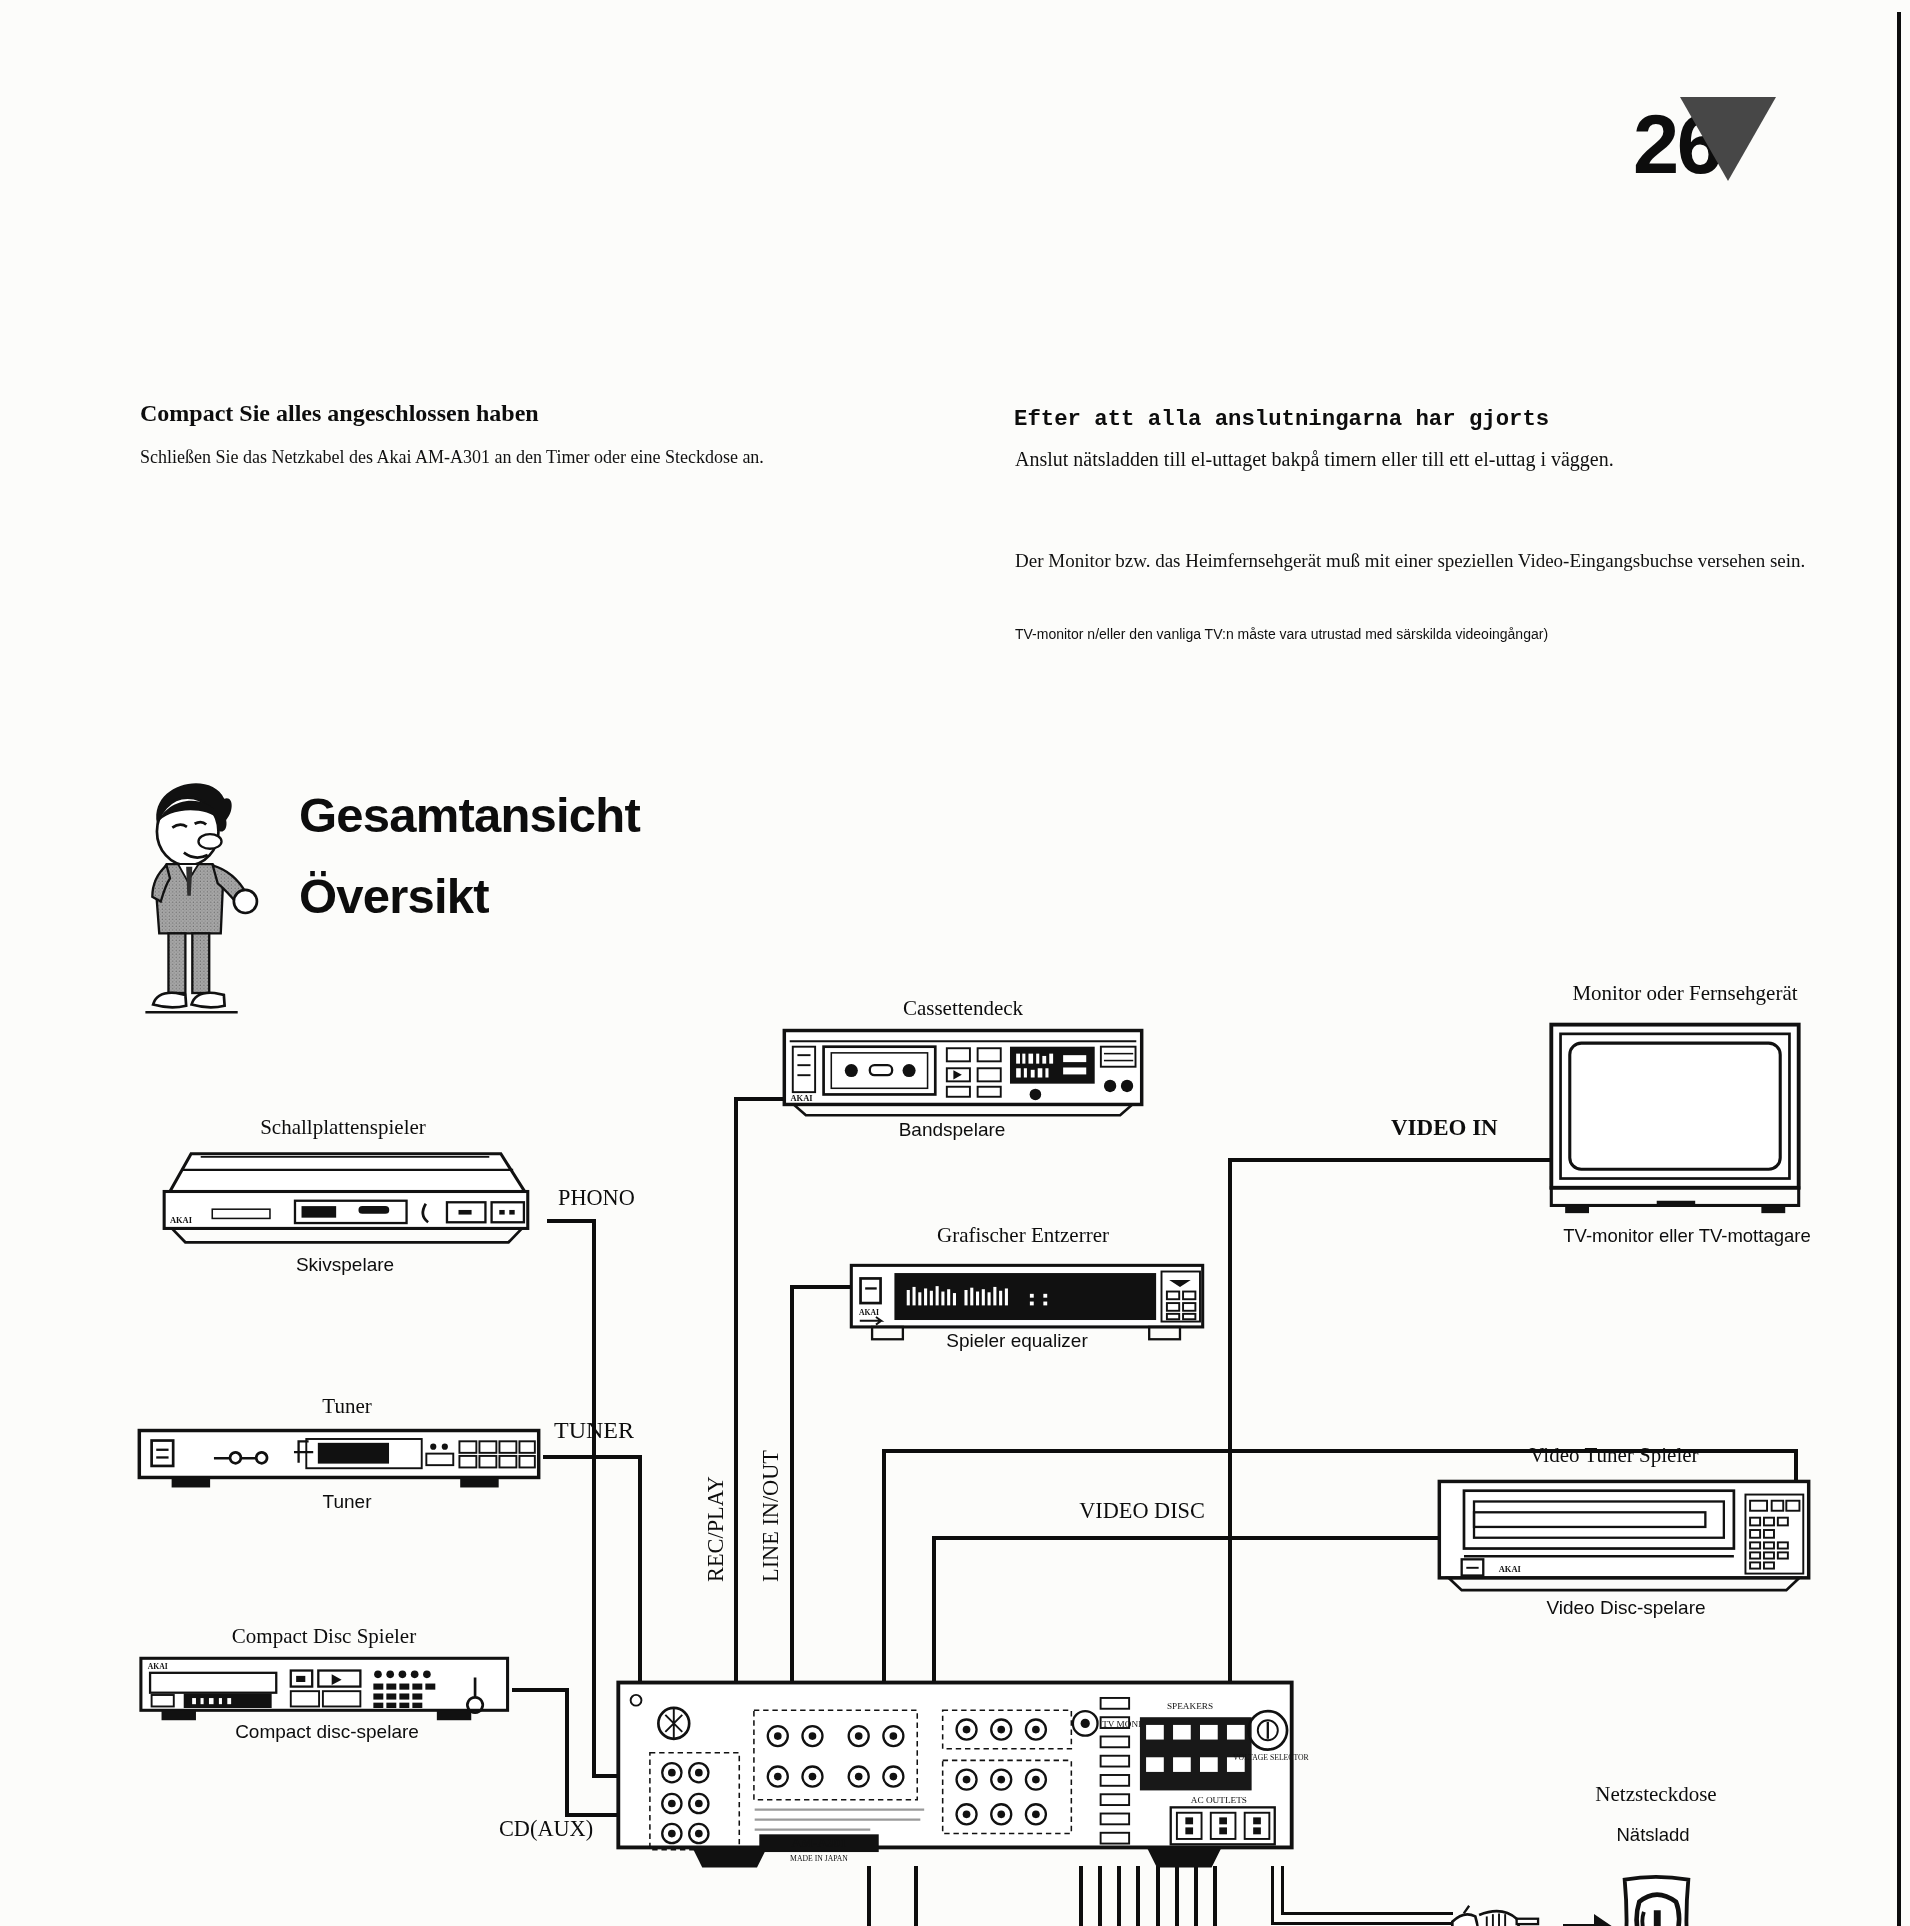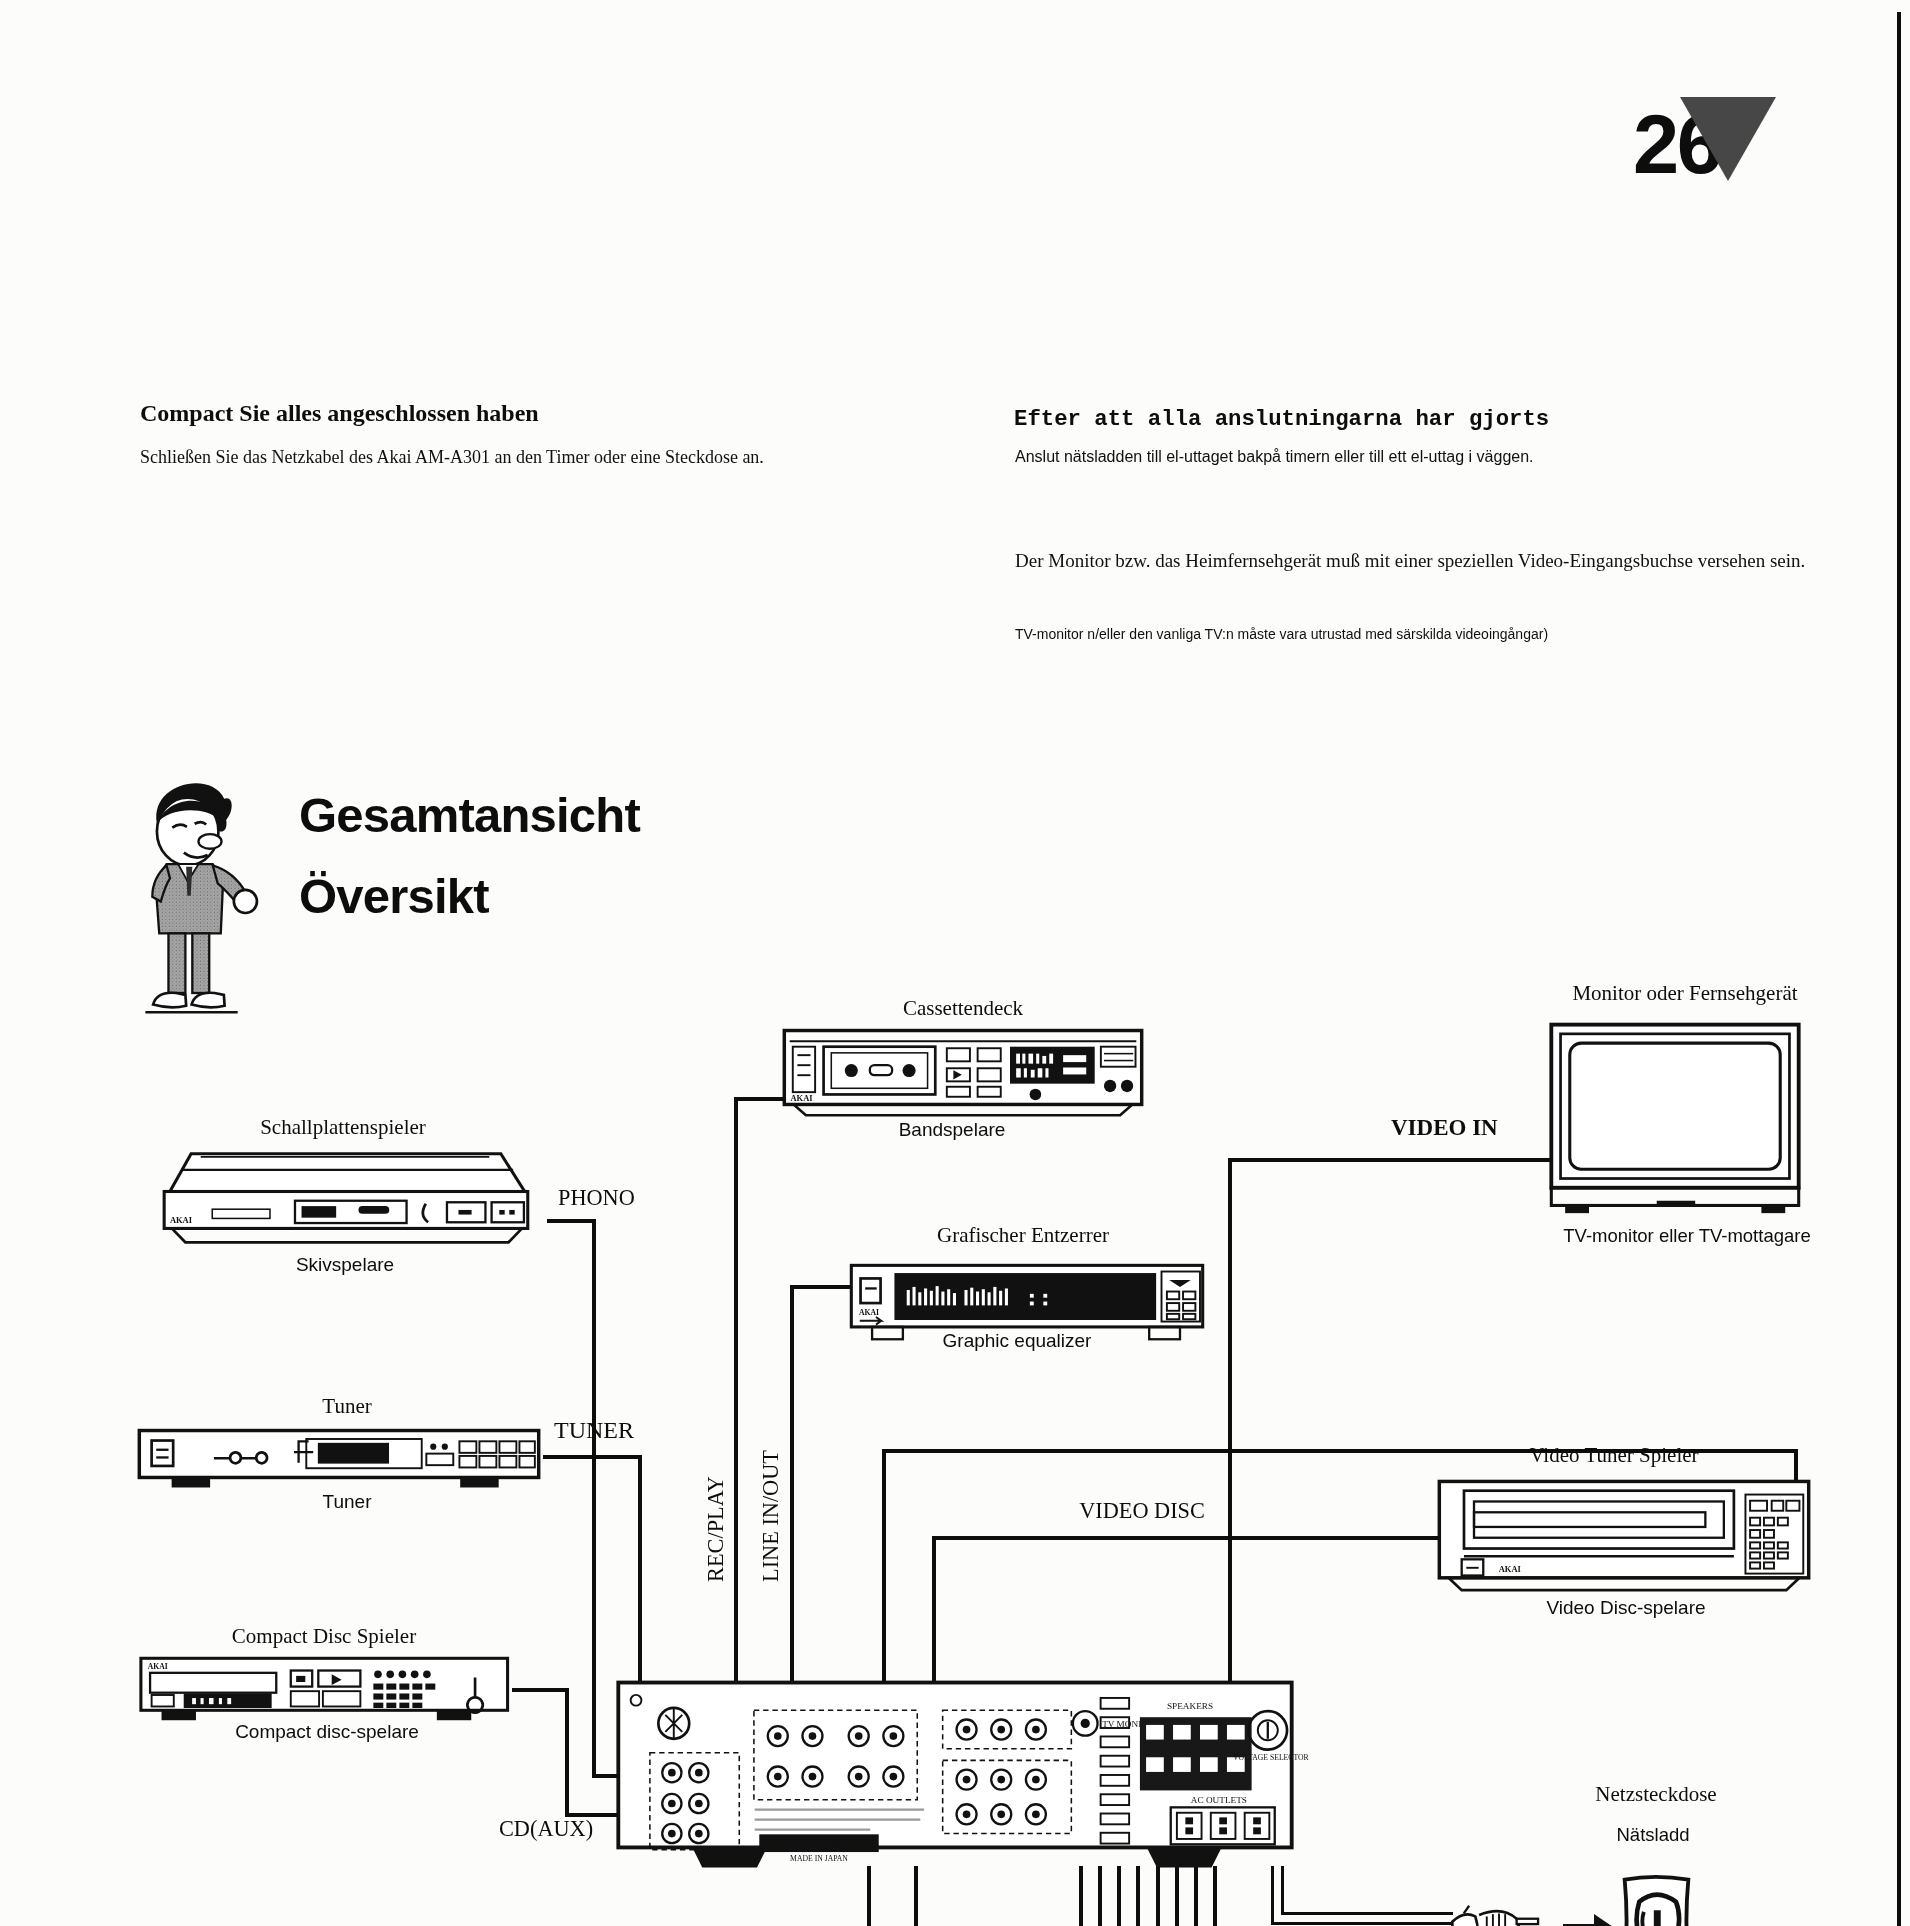--- a/index.html
+++ b/index.html
@@ -24,21 +24,21 @@
 <div class="page">
 
   <div class="lbl sans" style="left:1633px; top:101px; font-size:83px; font-weight:bold; letter-spacing:-2.3px;">26</div>
   <div class="tri" style="left:1680px; top:97px;"></div>
   <div class="wire" style="left:1897px; top:11.6px; width:3.5px; height:2604px;"></div>
 
   <div class="lbl serif" style="left:140px; top:401px; font-size:24px; font-weight:bold;">Compact Sie alles angeschlossen haben</div>
   <div class="para serif" style="left:140px; top:446px; width:828px; font-size:18px;">Schließen Sie das Netzkabel des Akai AM-A301 an den Timer oder eine Steckdose an.</div>
 
   <div class="lbl sans" style="left:1014px; top:408px; font-size:22.3px; font-weight:bold;font-family:Liberation Mono, monospace;">Efter att alla anslutningarna har gjorts</div>
-  <div class="para sans" style="left:1015px; top:446px; width:871px; font-size:16px;">Anslut nätsladden till el-uttaget bakpå timern eller till ett el-uttag i väggen.</div>
+  <div class="para sans" style="left:1015px; top:446px; width:871px; font-size:20px;font-family:Liberation Serif, serif;">Anslut nätsladden till el-uttaget bakpå timern eller till ett el-uttag i väggen.</div>
   <div class="para serif" style="left:1015px; top:548px; width:853px; font-size:19px; text-align:justify;">Der Monitor bzw. das Heimfernsehgerät muß mit einer speziellen Video-Eingangsbuchse versehen sein.</div>
   <div class="para sans" style="left:1015px; top:625px; width:863px; font-size:14px;">TV-monitor n/eller den vanliga TV:n måste vara utrustad med särskilda videoingångar)</div>
 
   <svg style="left:130px; top:766px;" width="125" height="254" viewBox="0 0 325 660">
     <defs>
       <pattern id="tweed" width="9" height="9" patternUnits="userSpaceOnUse">
         <rect width="9" height="9" fill="#a7a7a7"></rect>
           <circle cx="3" cy="3" r="1.6" fill="#5f5f5f"></circle>
           <circle cx="7" cy="7" r="1.2" fill="#6f6f6f"></circle>
       </pattern>
@@ -258,21 +258,21 @@
       <rect x="826" y="74" width="32" height="20"></rect>
         <rect x="868" y="74" width="32" height="20"></rect>
       <rect x="826" y="104" width="32" height="20"></rect>
         <rect x="868" y="104" width="32" height="20"></rect>
       <rect x="826" y="132" width="32" height="14"></rect>
         <rect x="868" y="132" width="32" height="14"></rect>
     </g>
     <rect x="60" y="166" width="80" height="32" fill="none" stroke="#111" stroke-width="6"></rect>
     <rect x="780" y="166" width="80" height="32" fill="none" stroke="#111" stroke-width="6"></rect>
   </svg>
-  <div class="lbl sans ctr" style="left:1017px; top:1331px; font-size:19px;">Graphic equalizer</div>
+  <div class="lbl sans ctr" style="left:1017px; top:1331px; font-size:19px;">Spieler equalizer</div>
 
   <div class="lbl serif ctr" style="left:1685px; top:982px; font-size:21px;">Monitor oder Fernsehgerät</div>
   <svg style="left:1549px; top:1022px;" width="252" height="193" viewBox="0 0 655 500">
     <rect x="6" y="6" width="643" height="424" fill="#fff" stroke="#111" stroke-width="10"></rect>
     <rect x="30" y="30" width="595" height="376" fill="none" stroke="#111" stroke-width="7"></rect>
     <rect x="54" y="54" width="547" height="328" rx="30" fill="none" stroke="#111" stroke-width="8"></rect>
     <rect x="6" y="430" width="643" height="46" fill="none" stroke="#111" stroke-width="8"></rect>
     <line x1="280" y1="468" x2="380" y2="468" stroke="#111" stroke-width="8"></line>
     <rect x="42" y="476" width="62" height="20" fill="#111"></rect>
     <rect x="552" y="476" width="62" height="20" fill="#111"></rect>

